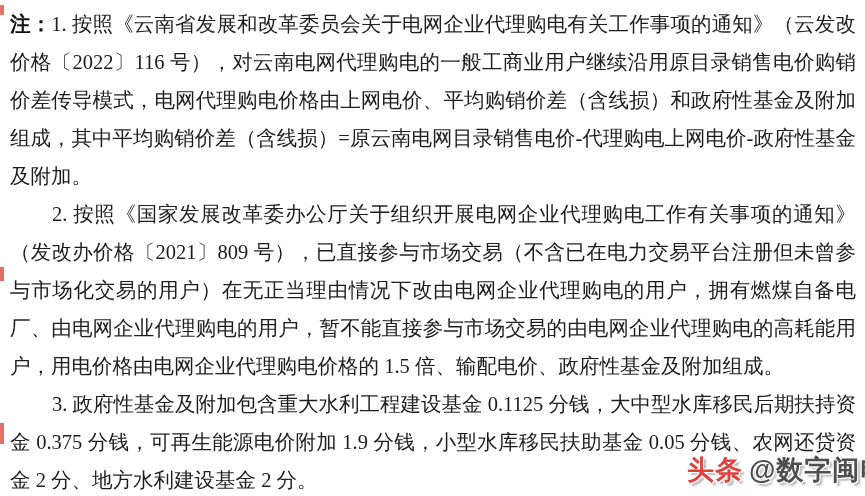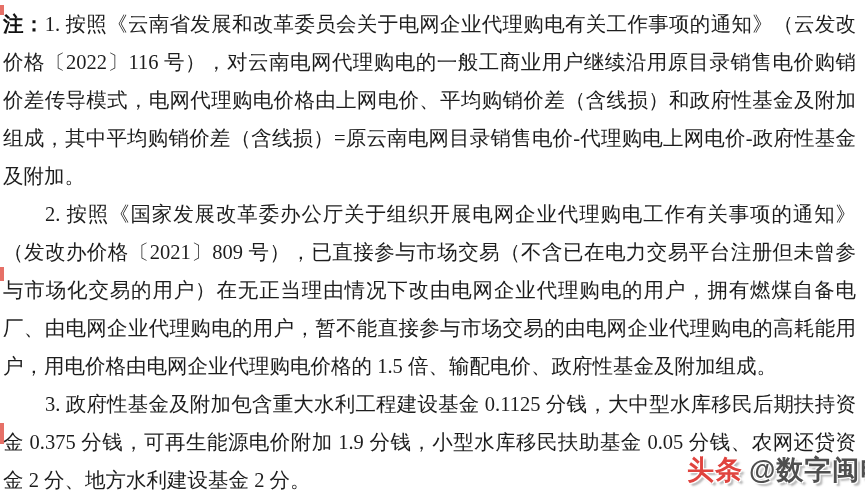--- a/index.html
+++ b/index.html
@@ -7,21 +7,21 @@
     padding: 0;
     background: #ffffff;
   }
   .page {
     position: relative;
     width: 865px;
     height: 496px;
     background: #ffffff;
     overflow: hidden;
     box-sizing: border-box;
-    padding: 5px 9px 0 3px;
+    padding: 5px 9px 0 10px;
     font-family: "Liberation Serif", "DejaVu Serif", serif;
     font-size: 20.5px;
     line-height: 38px;
     color: #1d1d1d;
     text-align: justify;
     text-justify: inter-ideograph;
   }
   .para {
     margin: 0;
   }

